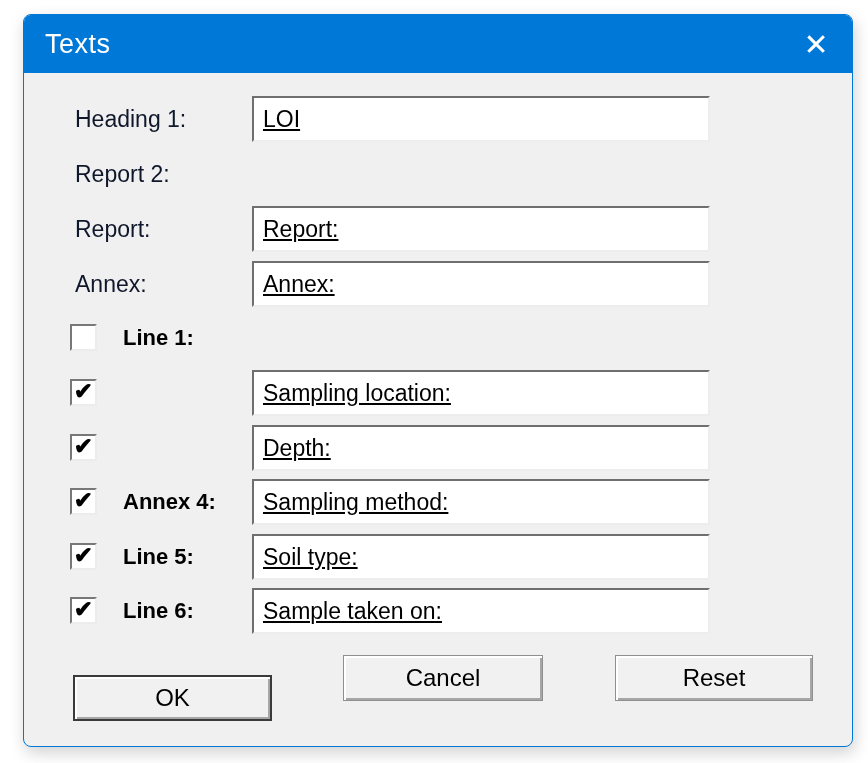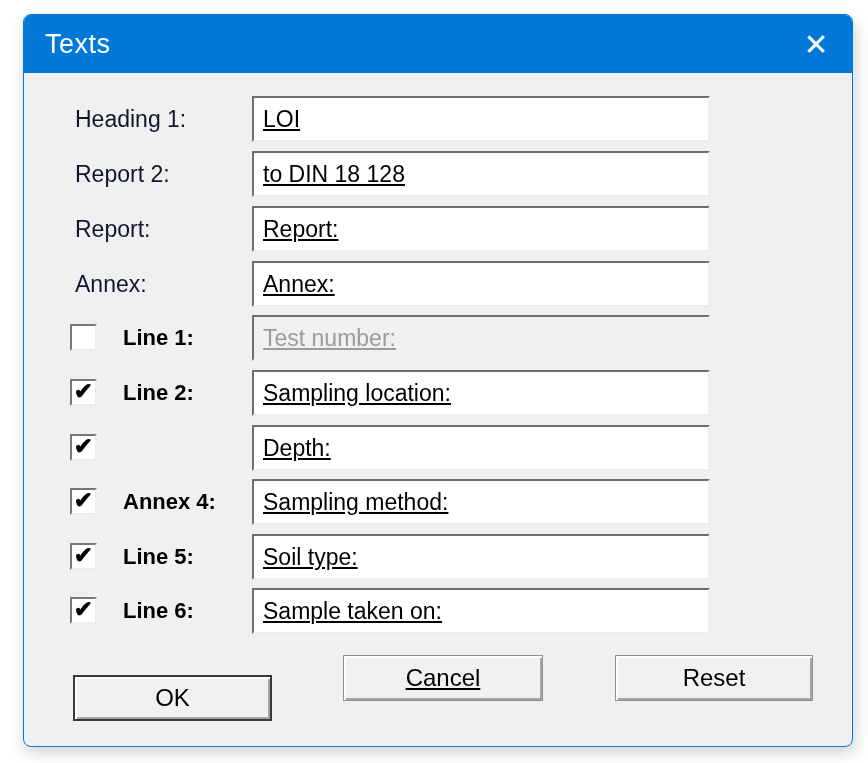--- a/index.html
+++ b/index.html
@@ -50,62 +50,59 @@
   }
   .btn{
     position:absolute;top:582px;height:46px;box-sizing:border-box;
     background:#f1f1f1;font-family:"Liberation Sans", sans-serif;font-size:24px;color:#000;
     border:1px solid #8f8f8f;
     box-shadow:inset 2px 2px 0 #ffffff, inset -2px -2px 0 #a6a6a6;
     padding:0;cursor:default;
   }
   .btn.default{border:2px solid #3a3a3a;}
   #btn-ok{left:49px;width:199px;margin-top:20px;}
-  #btn-cancel{left:319px;width:200px;text-decoration:underline;}
+  #btn-cancel{left:319px;width:200px;}
   #btn-reset{left:591px;width:198px;}
 </style>
 </head>
 <body>
 
 <div class="dialog">
   <div class="titlebar">
     <span class="title">Texts</span>
     <span class="closebtn">✕</span>
   </div>
   <div class="body">
 
     <div class="row" style="top:23px">
       <span class="flabel">Heading 1:</span>
       <input class="field" type="text" value="LOI" style="">
     </div>
 
     <div class="row" style="top:78px">
       <span class="flabel">Report 2:</span>
-      <input class="field" type="text" value="to DIN 18 128" style="">
     </div>
 
     <div class="row" style="top:133px">
       <span class="flabel">Report:</span>
       <input class="field" type="text" value="Report:" style="">
     </div>
 
     <div class="row" style="top:188px">
       <span class="flabel">Annex:</span>
       <input class="field" type="text" value="Annex:" style="">
     </div>
 
     <div class="row" style="top:242px">
       <span class="checkbox"></span>
       <span class="linelabel">Line 1:</span>
-      <input class="field disabled" type="text" value="Test number:" disabled="" style="">
     </div>
 
     <div class="row" style="top:297px">
       <span class="checkbox">✔</span>
-      <span class="linelabel">Line 2:</span>
       <input class="field" type="text" value="Sampling location:" style="">
     </div>
 
     <div class="row" style="top:352px">
       <span class="checkbox">✔</span>
       <input class="field" type="text" value="Depth:" style="">
     </div>
 
     <div class="row" style="top:406px">
       <span class="checkbox">✔</span>

